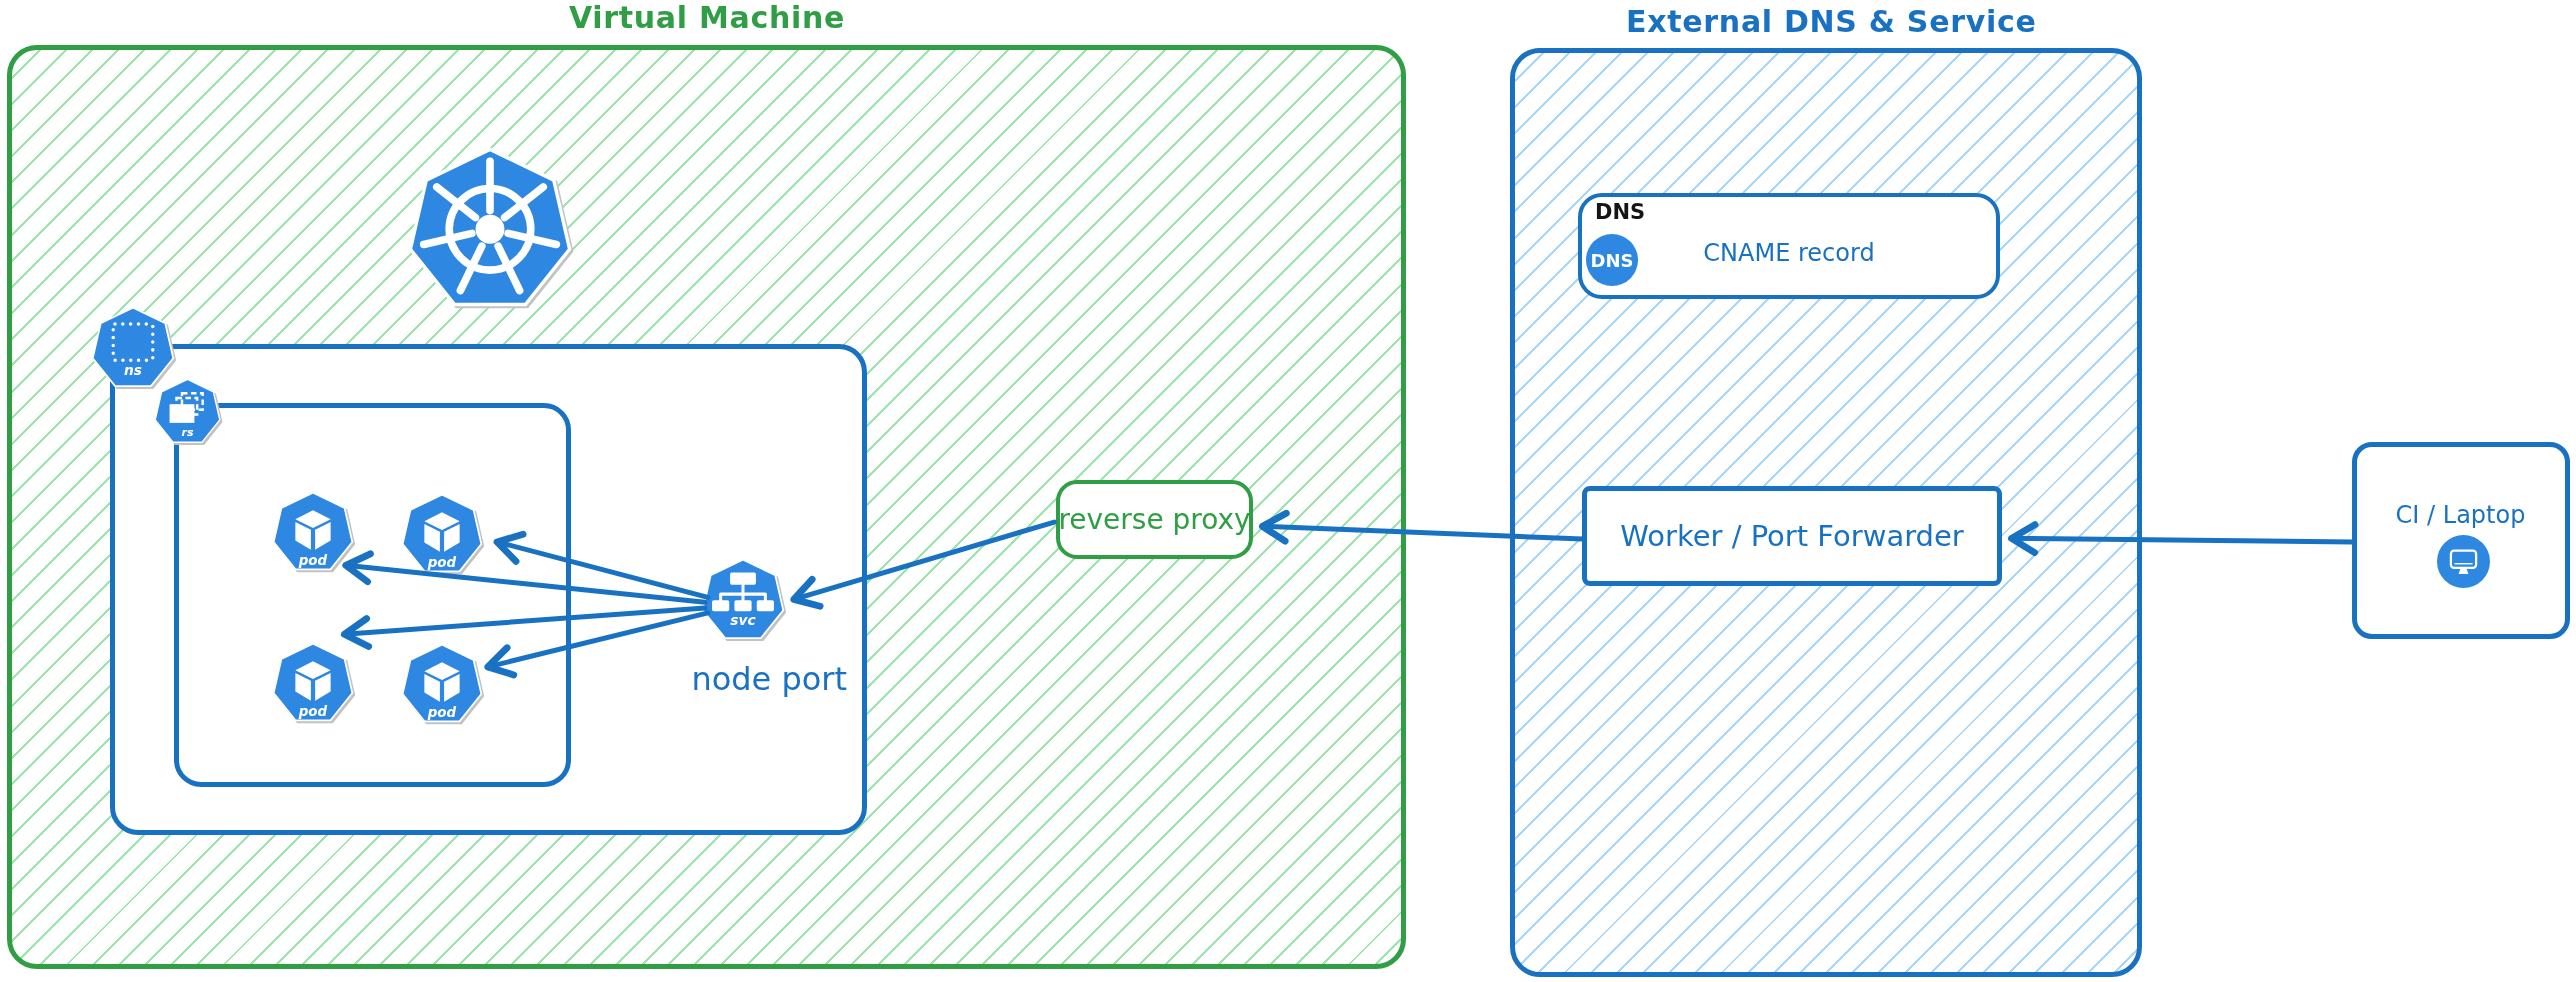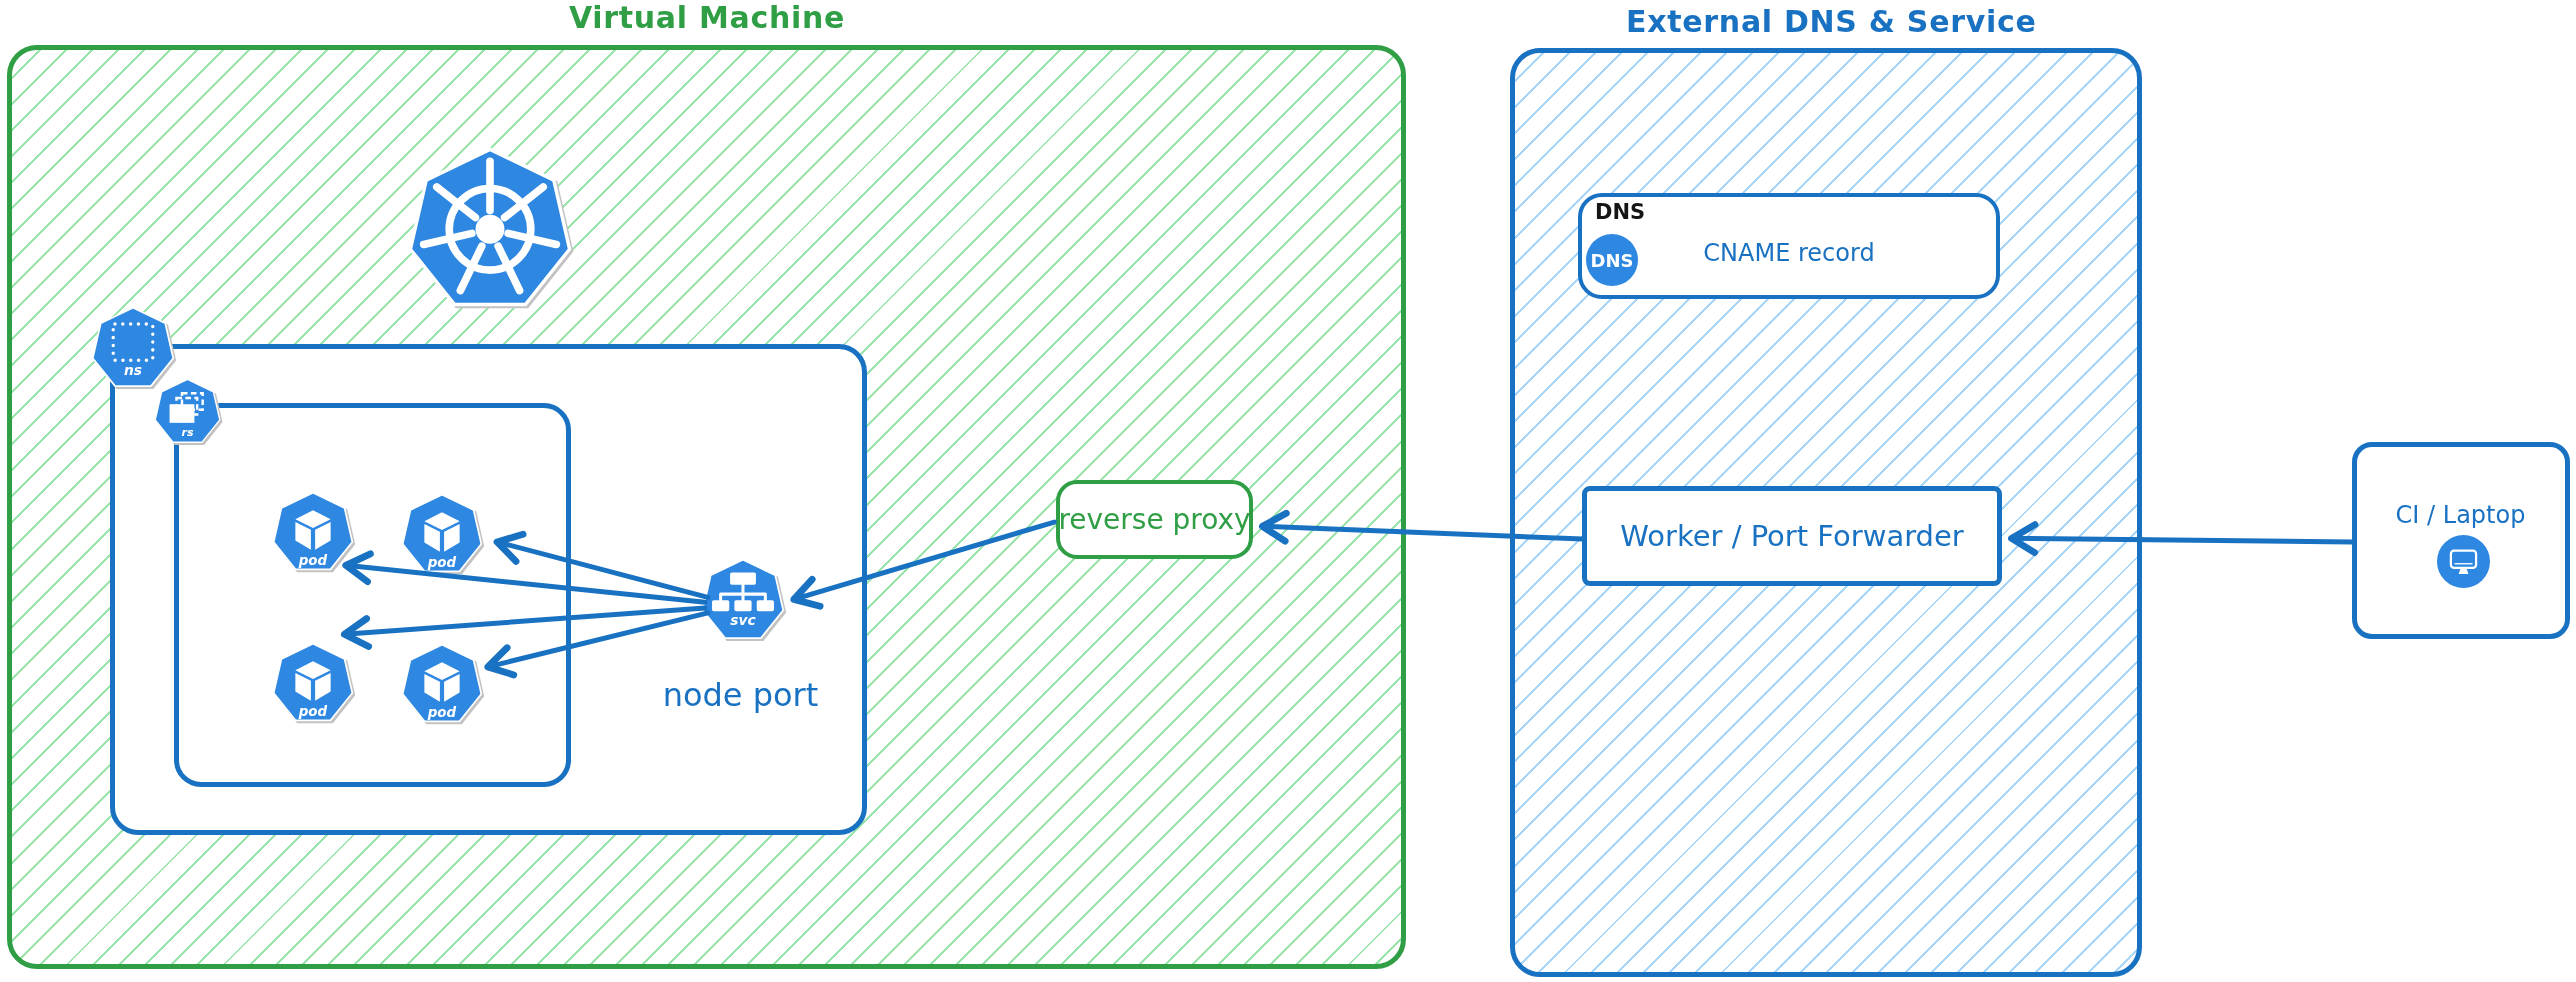--- a/index.html
+++ b/index.html
@@ -38,21 +38,21 @@
   }
   .ci-box{left:2352px;top:442px;width:218px;height:197px;border:5px solid #1971c2;border-radius:20px;background:#fff;}
 
   
   .dns-tag{left:1595px;top:200px;color:#151515;font-size:21px;font-weight:bold;}
   .dns-badge{
     left:1586px;top:234px;width:52px;height:52px;border-radius:50%;background:#2e87e0;
     display:flex;align-items:center;justify-content:center;color:#fff;font-size:18px;font-weight:bold;
   }
   .cname-label{left:1654px;top:239px;width:270px;text-align:center;color:#1971c2;font-size:24px;white-space:nowrap;}
-  .nodeport-label{left:634px;top:660px;width:213px;text-align:center;color:#1971c2;font-size:32px;white-space:nowrap;margin-top:16px;}
+  .nodeport-label{left:634px;top:660px;width:213px;text-align:right;color:#1971c2;font-size:32px;white-space:nowrap;}
   .ci-label{left:2362px;top:501px;width:197px;text-align:center;color:#1971c2;font-size:24px;white-space:nowrap;}
   .ci-badge{
     left:2437px;top:535px;width:53px;height:53px;border-radius:50%;background:#2e87e0;
     display:flex;align-items:center;justify-content:center;
   }
   .ci-badge svg{width:45px;height:45px;}
 
   
   .hepticon{filter:drop-shadow(2.8px 2.8px 0px #c2c2c2);}
   .hepticon use{fill:#2e87e0;stroke:#ffffff;stroke-width:2;}

